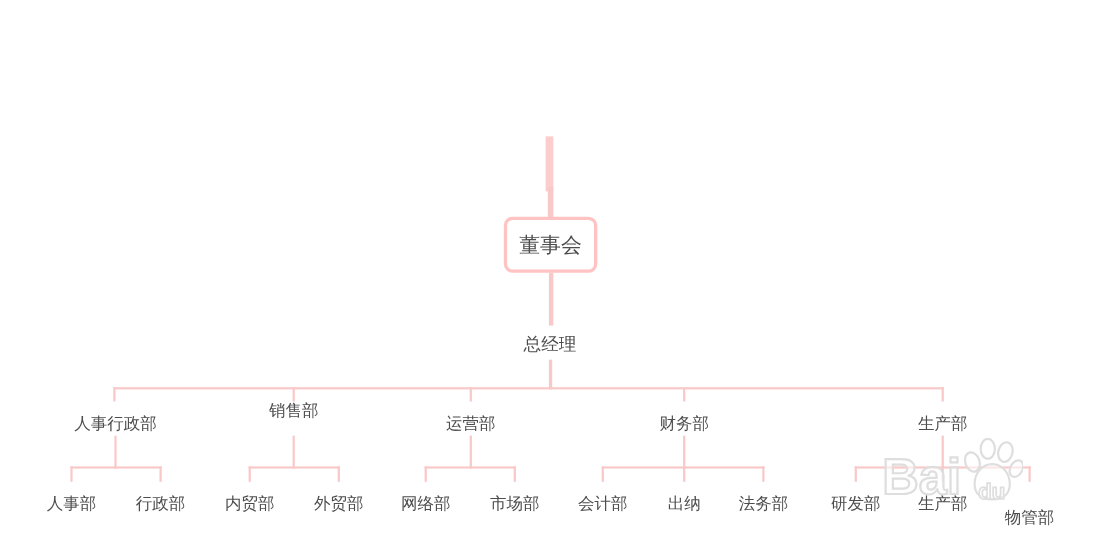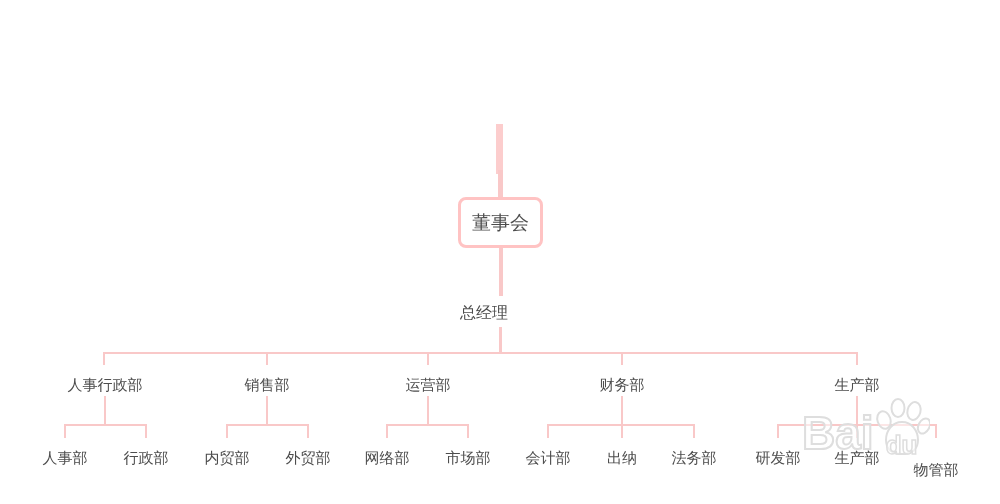--- a/index.html
+++ b/index.html
@@ -88,21 +88,21 @@
   .wm-paw {
     position: relative;
     width: 56px; height: 58px;
     flex: 0 0 auto;
   }
   .wm-paw svg { position: absolute; left: 0; top: 0; }
   .wm-du {
     position: absolute;
     left: 50%; bottom: -2px;
     transform: translateX(-50%);
-    font-size: 26px;
+    font-size: 20px;
     font-weight: bold;
     color: rgba(255,255,255,0.55);
     -webkit-text-stroke: 1.5px #dedede;
     line-height: 1;
   }
   .wm-url {
     margin-top: 6px;
     font-size: 26px;
     font-weight: bold;
     letter-spacing: 0.5px;
@@ -172,24 +172,24 @@
         <span class="wm-du">du</span>
       </span>
     </div>
   </div>
 
 
   <div class="board-box">
     <span>董事会</span>
   </div>
 
-  <div class="node-label gm-label" style="left:484px; top:303px;">总经理</div>
+  <div class="node-label gm-label" style="left:500px; top:303px;">总经理</div>
 
   <div class="node-label" style="left:105px; top:376px;">人事行政部</div>
-  <div class="node-label" style="left:267px; top:376px;">销售部</div>
+  <div class="node-label" style="left:267px; top:364px;">销售部</div>
   <div class="node-label" style="left:428px; top:376px;">运营部</div>
   <div class="node-label" style="left:622px; top:376px;">财务部</div>
   <div class="node-label" style="left:857px; top:376px;">生产部</div>
 
   <div class="node-label" style="left:65px;  top:449px;">人事部</div>
   <div class="node-label" style="left:146px; top:449px;">行政部</div>
   <div class="node-label" style="left:227px; top:449px;font-family:Liberation Serif, serif;">内贸部</div>
   <div class="node-label" style="left:308px; top:449px;">外贸部</div>
   <div class="node-label" style="left:387px; top:449px;">网络部</div>
   <div class="node-label" style="left:468px; top:449px;">市场部</div>

